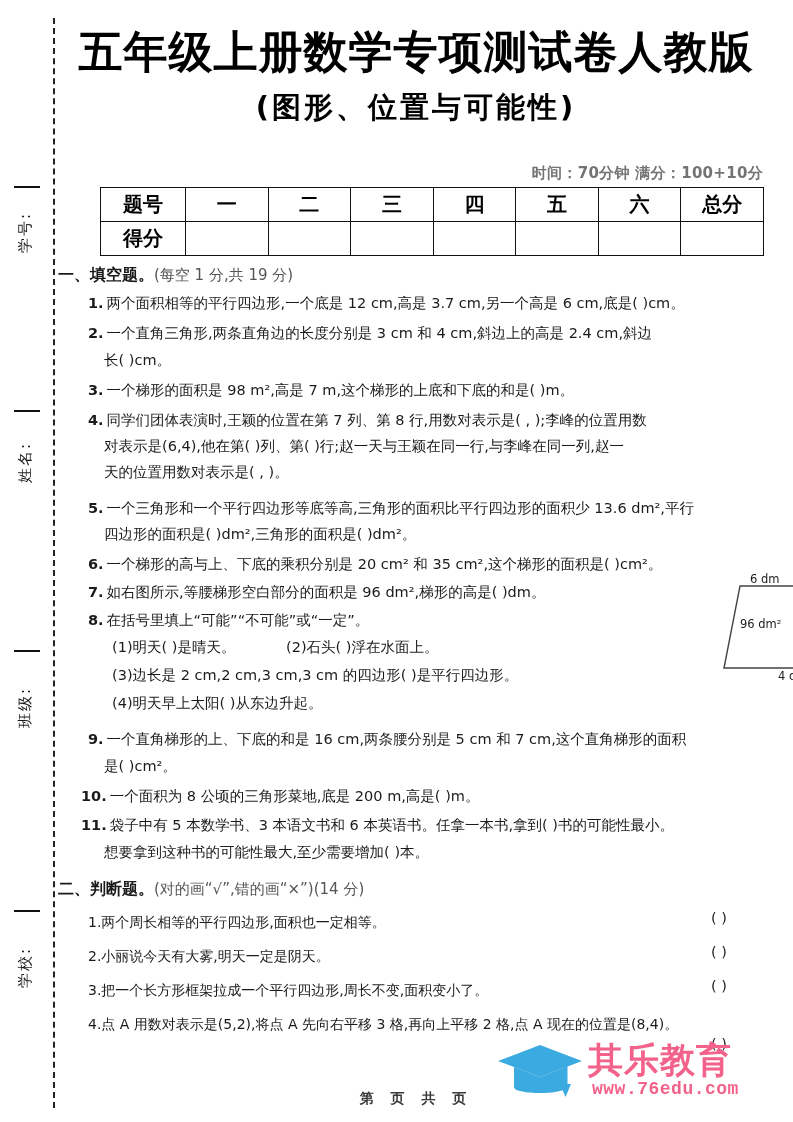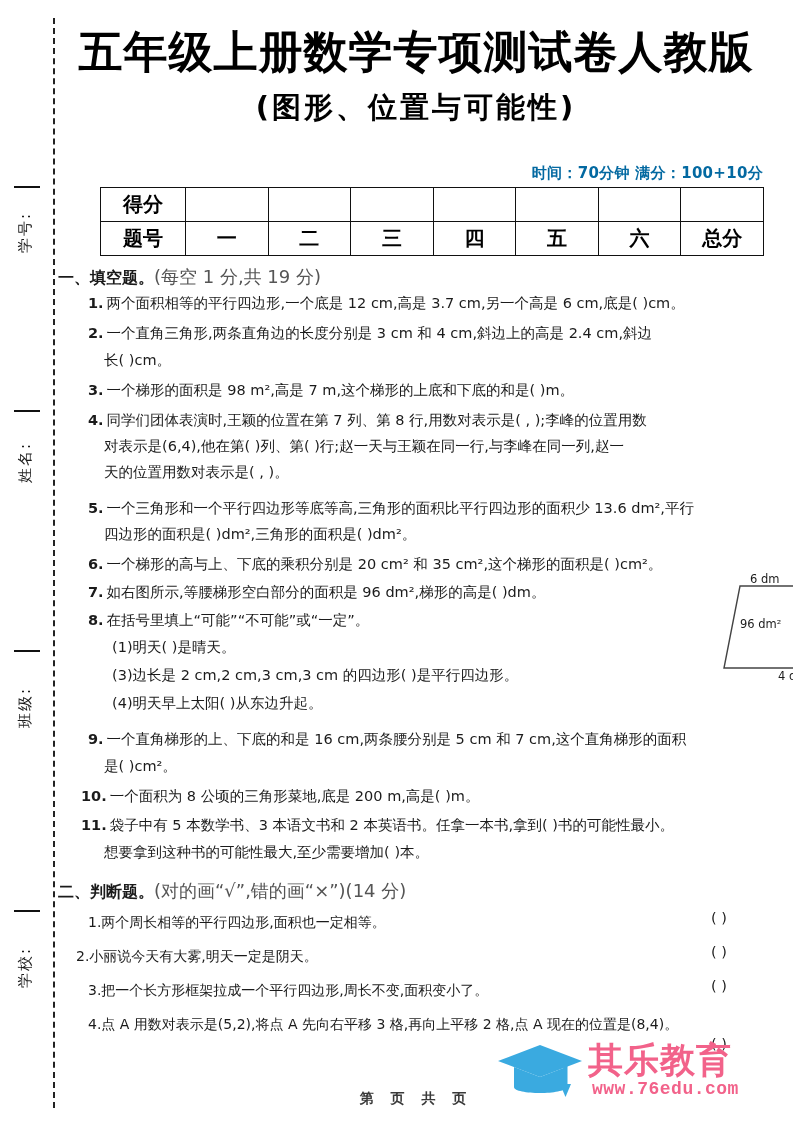--- a/index.html
+++ b/index.html
@@ -81,21 +81,21 @@
     line-height: 1.25;
     color: #000000;
   }
 
   #exam-meta {
     position: absolute;
     right: 30px; top: 164px;
     font-size: 15px;
     font-weight: bold;
     letter-spacing: 0.3px;
-    color: #0369a1;
+    color: #737373;
     white-space: nowrap;
   }
 
   
   #score-table {
     position: absolute;
     left: 44px; top: 187px;
     width: 664px;
     border-collapse: collapse;
     table-layout: fixed;
@@ -119,21 +119,21 @@
     font-size: 15px;
     color: #333333;
     white-space: nowrap;
   }
   .section-head .sec-name {
     font-weight: bold;
     font-size: 16px;
     color: #1a1a1a;
   }
   .section-head .sec-note {
-    font-size: 18px;
+    font-size: 15px;
     color: #555555;
   }
 
   .q {
     position: absolute;
     font-size: 14.5px;
     line-height: 25px;
     color: #1b1b1b;
     text-align: justify;
   }
@@ -241,39 +241,39 @@
   <div id="title-block">
     <div id="paper-title">五年级上册数学专项测试卷人教版</div>
     <div id="paper-subtitle">(图形、位置与可能性)</div>
   </div>
 
   <div id="exam-meta">时间：70分钟  满分：100+10分</div>
 
   <table id="score-table">
     <tbody>
         <tr>
-      <td class="head-cell">得分</td>
-      <td></td>
-      <td></td>
-      <td></td>
-      <td></td>
-      <td></td>
-      <td></td>
-      <td></td>
-    </tr>
-    <tr>
       <td class="head-cell">题号</td>
       <td>一</td>
       <td>二</td>
       <td>三</td>
       <td>四</td>
       <td>五</td>
       <td>六</td>
       <td>总分</td>
     </tr>
+    <tr>
+      <td class="head-cell">得分</td>
+      <td></td>
+      <td></td>
+      <td></td>
+      <td></td>
+      <td></td>
+      <td></td>
+      <td></td>
+    </tr>
   </tbody>
     </table>
 
   <div class="section-head" style="left:2px; top:265px;">
     <span class="sec-name">一、填空题。</span><span class="sec-note">(每空 1 分,共 19 分)</span>
   </div>
 
   <div class="q" style="left:32px; top:291px; width:690px;">
     <span class="num">1.</span><span>两个面积相等的平行四边形,一个底是 12 cm,高是 3.7 cm,另一个高是 6 cm,底是(        )cm。</span>
   </div>
@@ -311,36 +311,37 @@
   </div>
 
   <div class="q" style="left:32px; top:580px; width:600px;">
     <span class="num">7.</span><span>如右图所示,等腰梯形空白部分的面积是 96 dm²,梯形的高是(        )dm。</span>
   </div>
 
   <div class="q" style="left:32px; top:608px; width:600px;">
     <span class="num">8.</span><span>在括号里填上“可能”“不可能”或“一定”。</span>
   </div>
   <div class="sub" style="left:56px; top:635px;">(1)明天(        )是晴天。</div>
+  <div class="sub" style="left:230px; top:635px;">(2)石头(        )浮在水面上。</div>
   <div class="sub" style="left:56px; top:663px;">(3)边长是 2 cm,2 cm,3 cm,3 cm 的四边形(        )是平行四边形。</div>
   <div class="sub" style="left:56px; top:691px;">(4)明天早上太阳(        )从东边升起。</div>
 
   <div class="q" style="left:32px; top:727px; width:700px;">
     <span class="num">9.</span><span>一个直角梯形的上、下底的和是 16 cm,两条腰分别是 5 cm 和 7 cm,这个直角梯形的面积</span>
   </div>
   <div class="q" style="left:48px; top:754px; width:690px;">
     <span>是(        )cm²。</span>
   </div>
 
   <div class="q" style="left:25px; top:784px; width:700px;">
     <span class="num">10.</span><span>一个面积为 8 公顷的三角形菜地,底是 200 m,高是(        )m。</span>
   </div>
 
   <div class="q" style="left:25px; top:813px; width:710px;">
-    <span class="num">11.</span><span>袋子中有 5 本数学书、3 本语文书和 2 本英语书。任拿一本书,拿到(        )书的可能性最小。</span>
+    <span class="num">11.</span><span>袋子中有 5 本数学书、3 本语文书和 6 本英语书。任拿一本书,拿到(        )书的可能性最小。</span>
   </div>
   <div class="q" style="left:48px; top:840px; width:690px;">
     <span>想要拿到这种书的可能性最大,至少需要增加(        )本。</span>
   </div>
 
   <div id="trapezoid-figure">
     <div class="fig-label" id="fig-top-label">6 dm</div>
     <div class="fig-label" id="fig-area-label">96 dm²</div>
     <div class="fig-label" id="fig-bottom-label">4 dm</div>
     <svg width="118" height="112" viewBox="0 0 118 112">
@@ -353,21 +354,21 @@
 
   <div class="section-head" style="left:2px; top:879px;">
     <span class="sec-name">二、判断题。</span><span class="sec-note">(对的画“√”,错的画“×”)(14 分)</span>
   </div>
 
   <div class="tf" style="left:32px; top:910px;">
     <span class="num">1.</span><span>两个周长相等的平行四边形,面积也一定相等。</span>
   </div>
   <div class="tf-mark" style="left:655px; top:910px;">(      )</div>
 
-  <div class="tf" style="left:20px; top:944px;">
+  <div class="tf" style="left:32px; top:944px;">
     <span class="num">2.</span><span>小丽说今天有大雾,明天一定是阴天。</span>
   </div>
   <div class="tf-mark" style="left:655px; top:944px;">(      )</div>
 
   <div class="tf" style="left:32px; top:978px;">
     <span class="num">3.</span><span>把一个长方形框架拉成一个平行四边形,周长不变,面积变小了。</span>
   </div>
   <div class="tf-mark" style="left:655px; top:978px;">(      )</div>
 
   <div class="tf" style="left:32px; top:1012px;">

